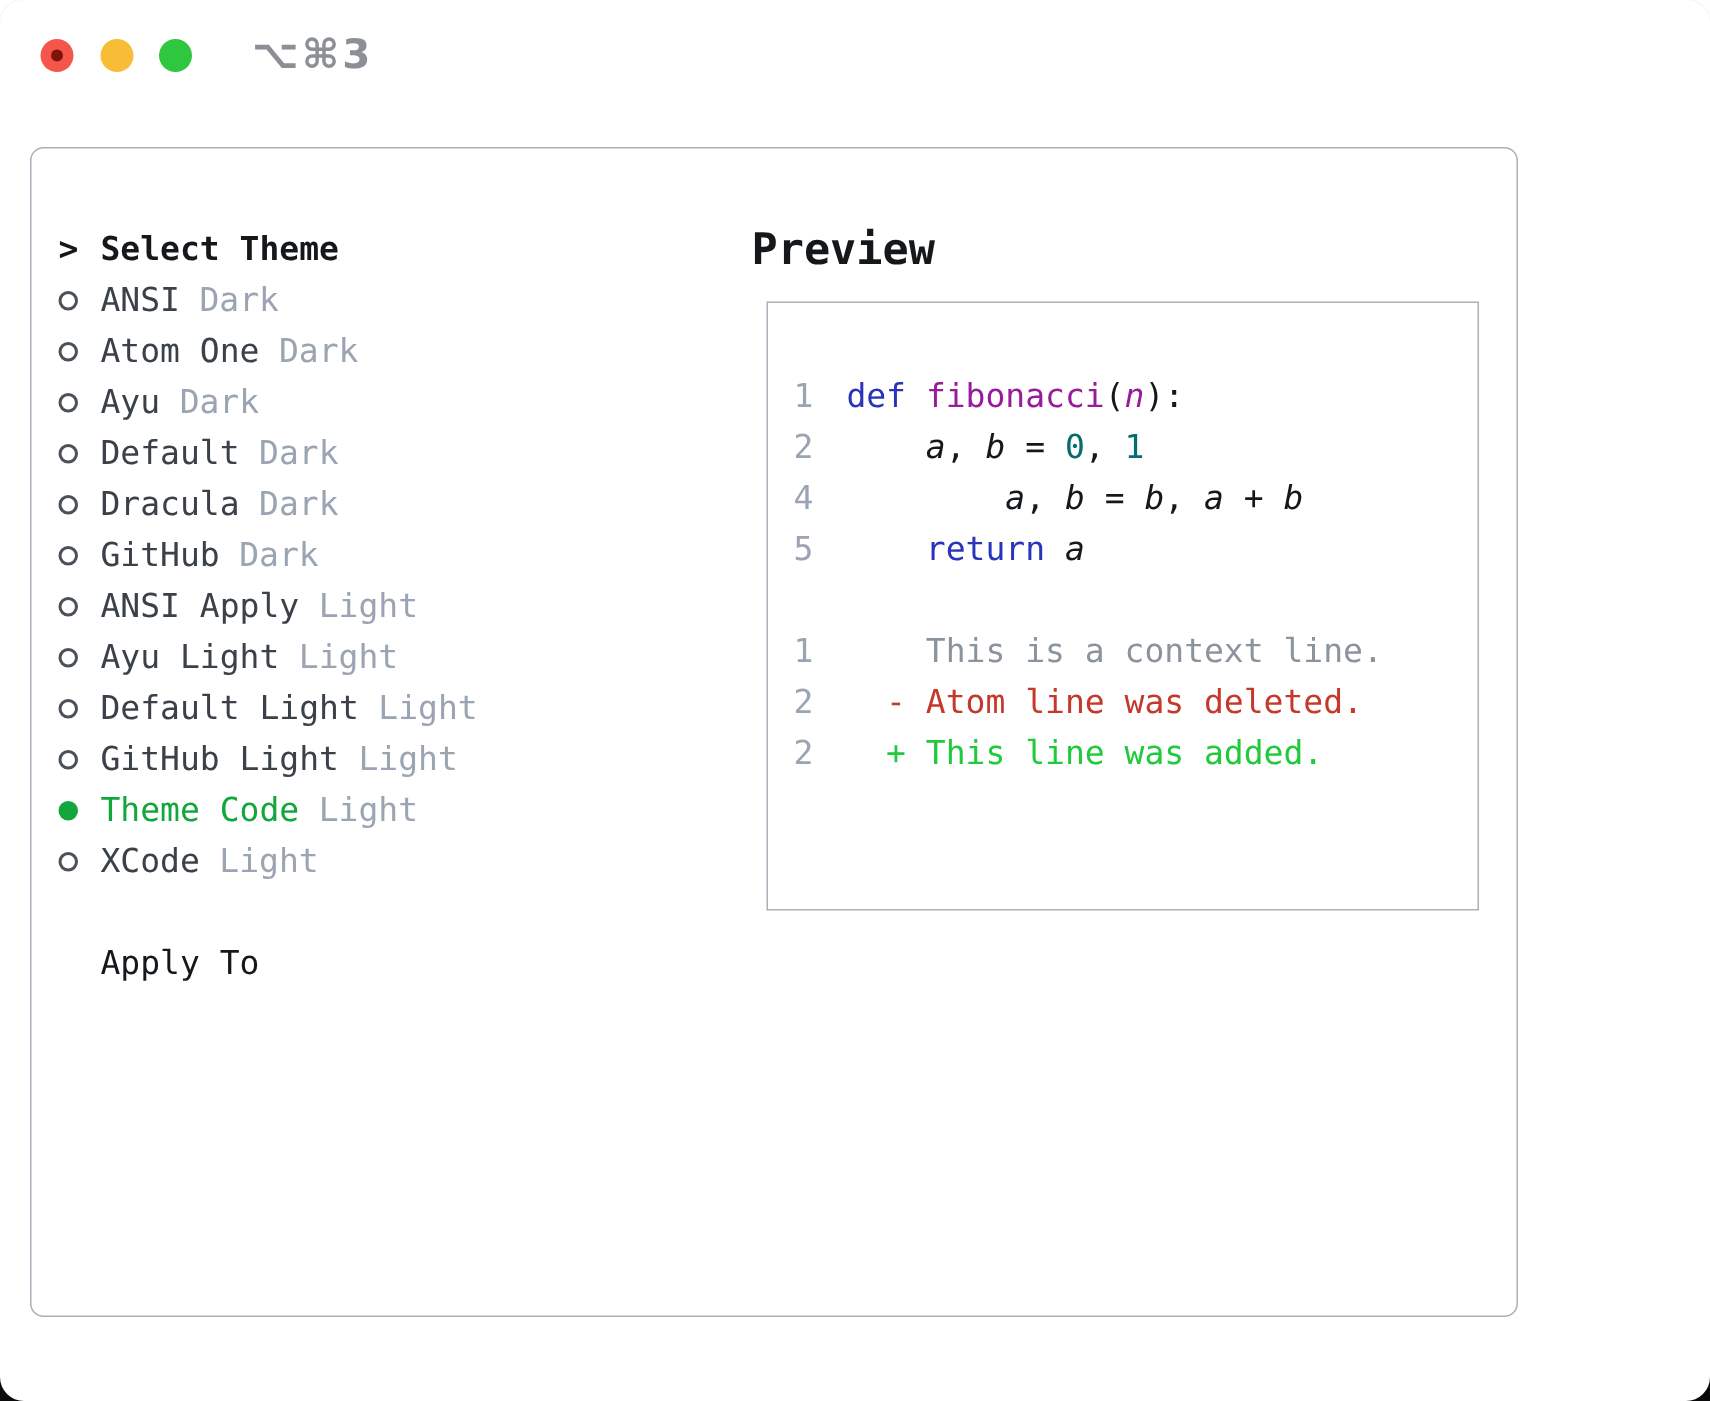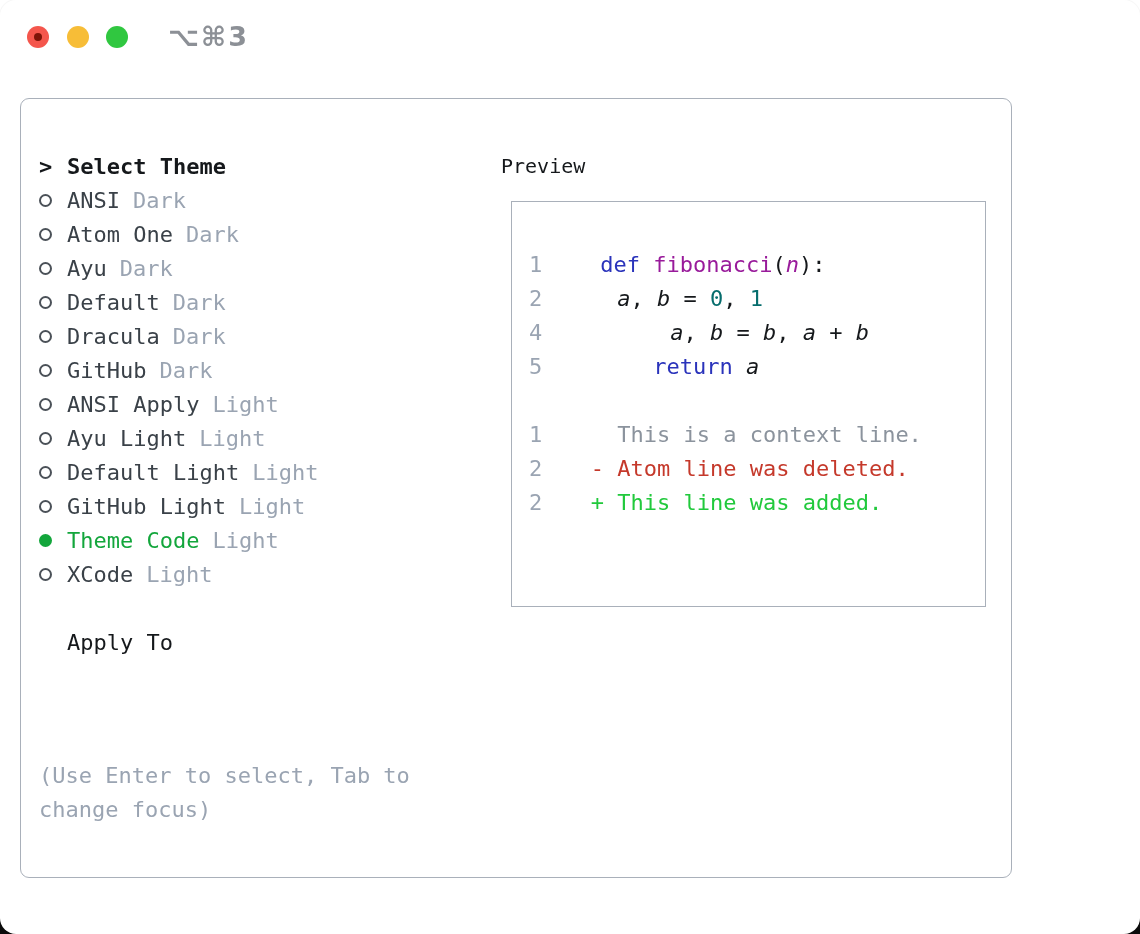--- a/index.html
+++ b/index.html
@@ -42,26 +42,26 @@
   .variant{color:var(--muted);margin-left:13px;}
   .row.selected .theme-name{color:var(--green);}
   .apply-block{position:absolute;left:18px;top:526px;}
   .apply-title{color:var(--ink);}
   .row.selected .opt-label{color:var(--green);}
   .hint{position:absolute;left:18px;top:660px;max-width:402px;font-size:22px;
       line-height:34px;color:var(--muted);}
 
   
   .preview-title{position:absolute;left:480px;top:50px;height:34px;display:flex;align-items:center;
-      font-size:20px;font-weight:normal;color:var(--ink);}
+      font-size:29px;font-weight:bold;color:var(--ink);}
   .preview-box{position:absolute;left:490px;top:102px;width:475px;height:406px;
       border:1.5px solid var(--border);background:#fff;padding:46px 0 0 17px;}
   .code-line{height:34px;font-size:22px;line-height:34px;white-space:pre;color:var(--ink);}
   .ln{color:var(--muted);display:inline-block;margin-right:22px;}
-  .tok-kw{color:var(--kw);margin-left:36px;}
+  .tok-kw{color:var(--kw);}
   .tok-fn{color:var(--fn);}
   .tok-arg{color:var(--fn);font-style:italic;}
   .tok-lit{color:var(--lit);}
   .tok-var{font-style:italic;color:var(--ink);}
   .tok-pl{color:var(--ink);}
   .diff-context{color:var(--context);text-align:right;}
   .diff-deleted{color:var(--red);}
   .diff-added{color:var(--green-bright);}
 </style>
 </head>
@@ -176,21 +176,20 @@
         </div>
     </div>
 
     <div class="apply-block">
       <div class="row">
         <span class="gutter"></span>
         <span class="apply-title">Apply To</span>
       </div>
     </div>
 
-    <div class="hint">(Use Enter to select, Tab to change focus)</div>
 
     <div class="preview-title">Preview</div>
 
     <div class="preview-box">
       <div id="code-lines">
           <div class="code-line"><span class="ln">1</span><span class="tok-kw">def</span><span class="tok-pl"> </span><span class="tok-fn">fibonacci</span><span class="tok-pl">(</span><span class="tok-arg">n</span><span class="tok-pl">):</span></div>
           <div class="code-line"><span class="ln">2</span><span class="tok-pl">    </span><span class="tok-var">a</span><span class="tok-pl">, </span><span class="tok-var">b</span><span class="tok-pl"> = </span><span class="tok-lit">0</span><span class="tok-pl">, </span><span class="tok-lit">1</span></div>
           <div class="code-line"><span class="ln">4</span><span class="tok-pl">        </span><span class="tok-var">a</span><span class="tok-pl">, </span><span class="tok-var">b</span><span class="tok-pl"> = </span><span class="tok-var">b</span><span class="tok-pl">, </span><span class="tok-var">a</span><span class="tok-pl"> + </span><span class="tok-var">b</span></div>
           <div class="code-line"><span class="ln">5</span><span class="tok-pl">    </span><span class="tok-kw">return</span><span class="tok-pl"> </span><span class="tok-var">a</span></div>
         </div>

